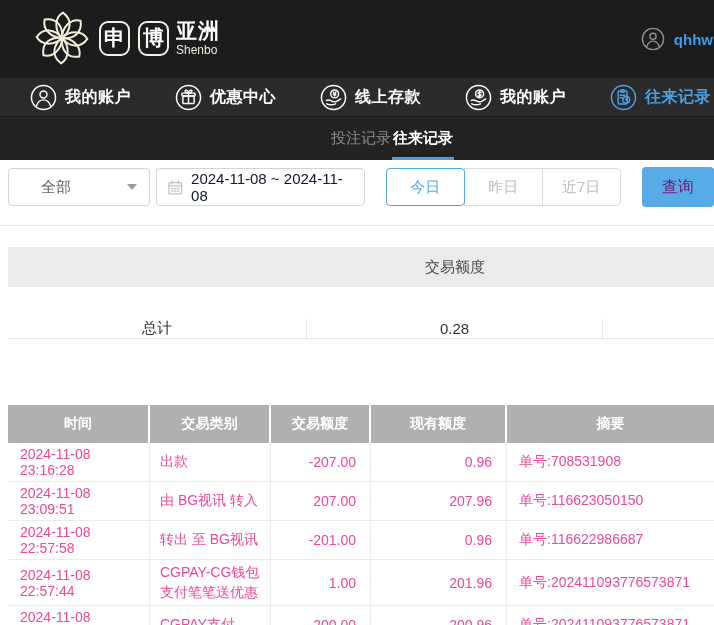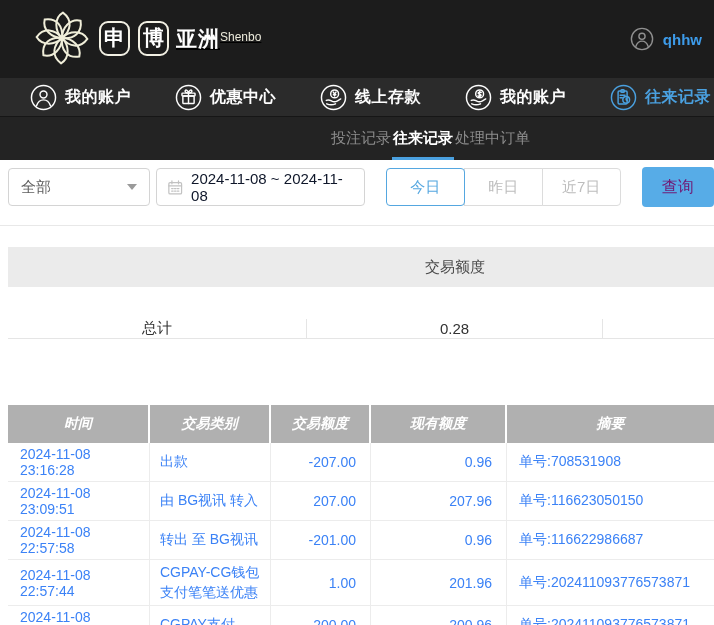--- a/index.html
+++ b/index.html
@@ -6,24 +6,24 @@
   html,body { background:#888; }
   body { font-family:"Liberation Sans","DejaVu Sans",sans-serif; }
   .screen { position:relative; width:714px; height:625px; background:#fff; overflow:hidden; margin:0 auto; }
 
   
   .topbar { position:absolute; left:0; top:0; width:100%; height:78px; background:#1c1c1c; }
   .logo { position:absolute; left:33px; top:9px; display:flex; align-items:center; cursor:pointer; }
   .logo-flower { width:58px; height:58px; }
   .logo-box { display:inline-flex; align-items:center; justify-content:center; width:31px; height:35px;
     border:2px solid #f2f0e4; border-radius:9px; color:#fff; font-size:21px; font-weight:700; margin-left:8px; }
-  .logo-right { display:flex; flex-direction:row; margin-left:7px; line-height:1;text-decoration:underline; }
+  .logo-right { display:flex; flex-direction:column; margin-left:7px; line-height:1; }
   .logo-region { color:#fff; font-size:21px; font-weight:700; letter-spacing:1px; }
   .logo-brand-en { color:#eceadb; font-size:12px; margin-top:3px; }
-  .user { position:absolute; right:0; top:27px; display:flex; align-items:center; gap:9px; cursor:pointer; padding-right:12px;justify-content:space-between; }
+  .user { position:absolute; right:0; top:27px; display:flex; align-items:center; gap:9px; cursor:pointer; padding-right:1px;justify-content:space-between; }
   .user svg { color:#8f8f8f; }
   .user-name { color:#3d9be9; font-size:15px; font-weight:700; }
 
   
   .mainnav { position:absolute; left:0; top:78px; width:100%; height:39px; background:#2b2b2b;
     display:flex; align-items:center; padding-left:30px; gap:44px; white-space:nowrap; overflow:hidden;
     border-bottom:1px solid #161616; }
   .nav-item { display:flex; align-items:center; gap:8px; color:#fdfdfd; cursor:pointer; flex:0 0 auto; }
   .nav-item svg { flex:0 0 auto; }
   .nav-label { font-size:16px; font-weight:600; letter-spacing:0.5px; }
@@ -36,21 +36,21 @@
     cursor:pointer; flex:0 0 auto; padding:0 1px; }
   .subtab.active { color:#ffffff; font-weight:600; }
   .subtab .underline { display:none; }
   .subtab.active .underline { display:block; position:absolute; left:0; right:0; bottom:0; height:3px; background:#4aa0df; }
 
   
   .filterbar { position:absolute; left:0; top:160px; width:100%; height:66px; background:#fff;
     border-bottom:1px solid #e8e8e8; display:flex; align-items:flex-start; padding:8px 0 0 8px; }
   .ctl { height:38px; border:1px solid #d4d4d4; border-radius:4px; background:#fff; display:flex; align-items:center; }
   .select { width:154px; padding:0 12px; justify-content:space-between; cursor:pointer; }
-  .select-value { font-size:15px; color:#5f5f5f; }
+  .select-value { font-size:15px; color:#5f5f5f;margin-left:20px; }
   .caret { width:0; height:0; border-left:5px solid transparent; border-right:5px solid transparent; border-top:6px solid #9a9a9a; }
   .daterange { width:229px; margin-left:6px; padding:0 10px; gap:8px; cursor:pointer; }
   .daterange-value { font-size:15px; color:#0f172a; }
   .quickgroup { display:flex; margin-left:9px; }
   .qb { width:79px; height:38px; border:1px solid #dcdcdc; background:#fff; color:#bdbdbd; font-size:15px;
     display:flex; align-items:center; justify-content:center; cursor:pointer; margin-left:-1px; }
   .qb:first-child { border-radius:4px 0 0 4px; margin-left:12px; }
   .qb:last-child { border-radius:0 4px 4px 0; }
   .qb.active { border:1px solid #55a7e0; color:#55a7e0; z-index:1; border-radius:4px; }
   .searchbtn { width:80px; height:40px; margin-left:21px; margin-top:-1px; background:#57ace7; color:#701a75;
@@ -62,24 +62,24 @@
   .summary-head .cell { display:flex; align-items:center; justify-content:center; font-size:15px; color:#4a4a4a; }
   .summary-row { display:grid; grid-template-columns:299px 296px 111px; height:43px; }
   .summary-row .cell { display:flex; align-items:center; justify-content:center; font-size:15px; color:#333;
     border-bottom:1px solid #e5e5e5;margin-top:32px; }
   .summary-row .cell:nth-child(1), .summary-row .cell:nth-child(2) { border-right:1px solid #e5e5e5; }
 
   
   .txtable { position:absolute; left:8px; top:405px; width:706px; }
   .tx-head { display:grid; grid-template-columns:142px 121px 100px 136px 207px; height:38px; background:#b0b0b0; }
   .tx-head .cell { display:flex; align-items:center; justify-content:center; color:#fff; font-size:14px;
-    font-weight:700; border-right:2px solid #fff;font-style:italic; }
+    font-weight:700; border-right:2px solid #fff; }
   .tx-head .cell:last-child { border-right:none; }
   .tx-row { display:grid; grid-template-columns:142px 121px 100px 136px 207px; min-height:38px; background:#fff; }
-  .tx-row .cell { display:flex; align-items:center; font-size:14px; color:#3b82f6;
+  .tx-row .cell { display:flex; align-items:center; font-size:14px; color:#ec4899;
     border-bottom:1px solid #ececec; border-right:1px solid #ececec; padding:3px 10px; }
   .tx-row .cell:last-child { border-right:none; }
   .cell.c-time { padding-left:12px; }
   .cell.c-type { word-break:break-all; line-height:1.4; }
   .cell.c-amount, .cell.c-balance { justify-content:flex-end; padding-right:14px; }
   .cell.c-memo { padding-left:12px; }
 </style>
 </head>
 <body>
 
@@ -192,24 +192,20 @@
 
   <div class="subtabs">
     <div class="subtab">
       <span>投注记录</span>
 
     </div>
     <div class="subtab active">
       <span>往来记录</span>
       <span class="underline"></span>
     </div>
-    <div class="subtab">
-      <span>处理中订单</span>
-
-    </div>
   </div>
 
   <div class="filterbar">
     <div class="ctl select">
       <span class="select-value">全部</span>
       <span class="caret"></span>
     </div>
     <div class="ctl daterange">
       <svg width="17" height="17" viewBox="0 0 16 16" fill="none" stroke="#c2c2c2" stroke-width="1.2" stroke-linecap="round">
         <rect x="1.8" y="3.2" width="12.4" height="11" rx="1.2"></rect>

